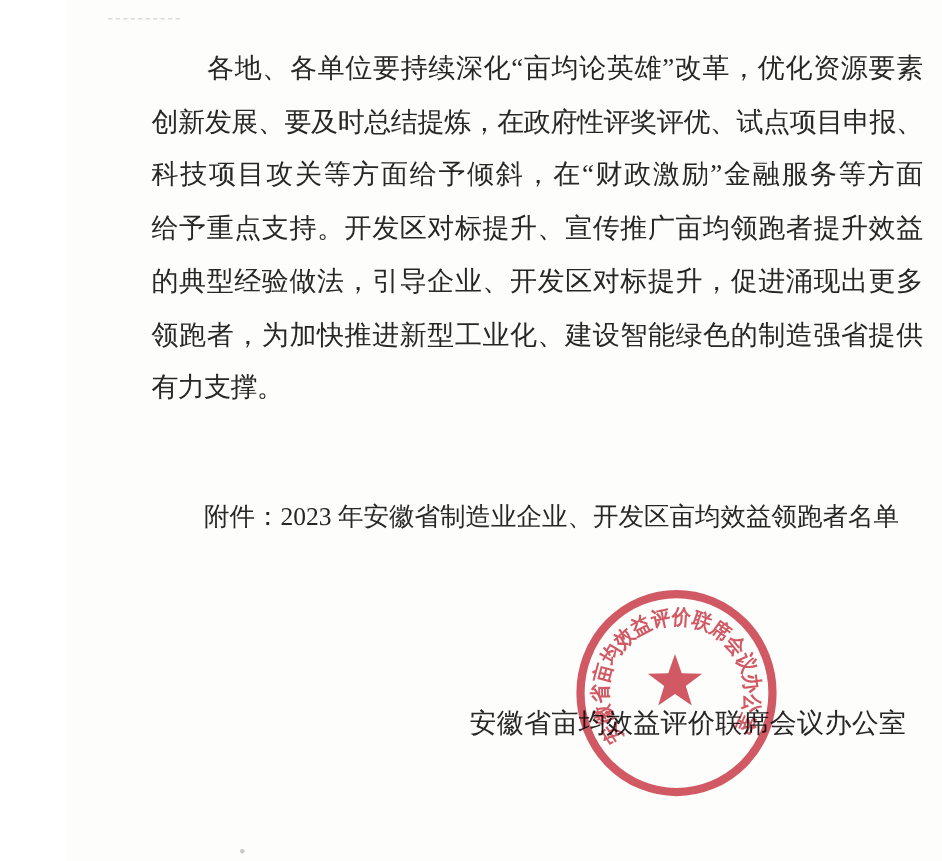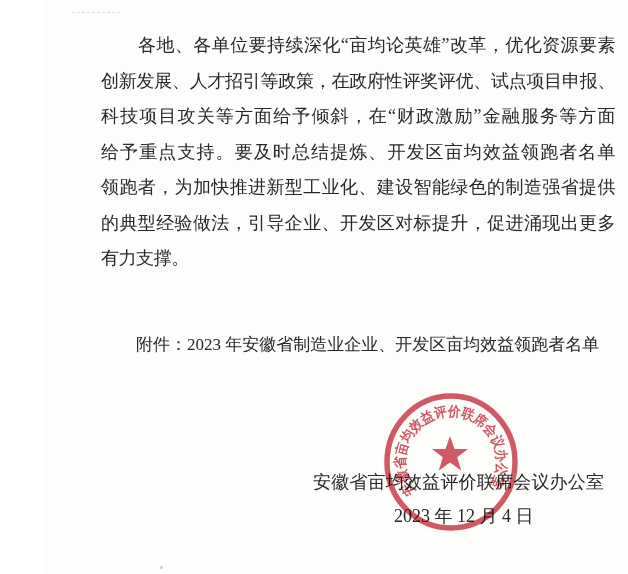--- a/index.html
+++ b/index.html
@@ -63,33 +63,32 @@
 <body>
 
 <div class="page">
 
   <div class="artifact-dash"></div>
   <div class="artifact-speck-right"></div>
   <div class="artifact-dot-bottom"></div>
 
   <div class="para">
     <div class="para-line first">各地、各单位要持续深化“亩均论英雄”改革，优化资源要素</div>
-    <div class="para-line">创新发展、人才招引等政策，在政府性评奖评优、试点项目申报、</div>
+    <div class="para-line">创新发展、要及时总结提炼，在政府性评奖评优、试点项目申报、</div>
     <div class="para-line">科技项目攻关等方面给予倾斜，在“财政激励”金融服务等方面</div>
-    <div class="para-line">给予重点支持。要及时总结提炼、开发区亩均效益领跑者名单</div>
+    <div class="para-line">给予重点支持。开发区对标提升、宣传推广亩均领跑者提升效益</div>
+    <div class="para-line">的典型经验做法，引导企业、开发区对标提升，促进涌现出更多</div>
     <div class="para-line">领跑者，为加快推进新型工业化、建设智能绿色的制造强省提供</div>
-    <div class="para-line">的典型经验做法，引导企业、开发区对标提升，促进涌现出更多</div>
     <div class="para-line last">有力支撑。</div>
   </div>
 
   <div class="attachment">附件：2023 年安徽省制造业企业、开发区亩均效益领跑者名单</div>
 
   <div class="signature">安徽省亩均效益评价联席会议办公室</div>
 
-  <div class="date">2023 年 12 月 4 日</div>
 
   <svg class="seal" viewBox="0 0 144 150" aria-hidden="true">
     <ellipse cx="71" cy="74" rx="64" ry="66" fill="none" stroke-width="5.5" stroke="#cd4350"></ellipse>
     <path id="sealArc" d="M 35.8 103.6 A 46 46 0 1 1 106.2 103.6" fill="none"></path>
     <text font-size="14" fill="#cd4350">
       <textPath href="#sealArc" startOffset="0" textLength="202" lengthAdjust="spacingAndGlyphs">安徽省亩均效益评价联席会议办公室</textPath>
     </text>
     <polygon points="70,48 74.5,60.9 88.1,61.1 77.2,69.3 81.2,82.4 70,74.6 58.8,82.4 62.8,69.3 51.9,61.1 65.5,60.9" fill="#cd4350"></polygon>
   </svg>
 

